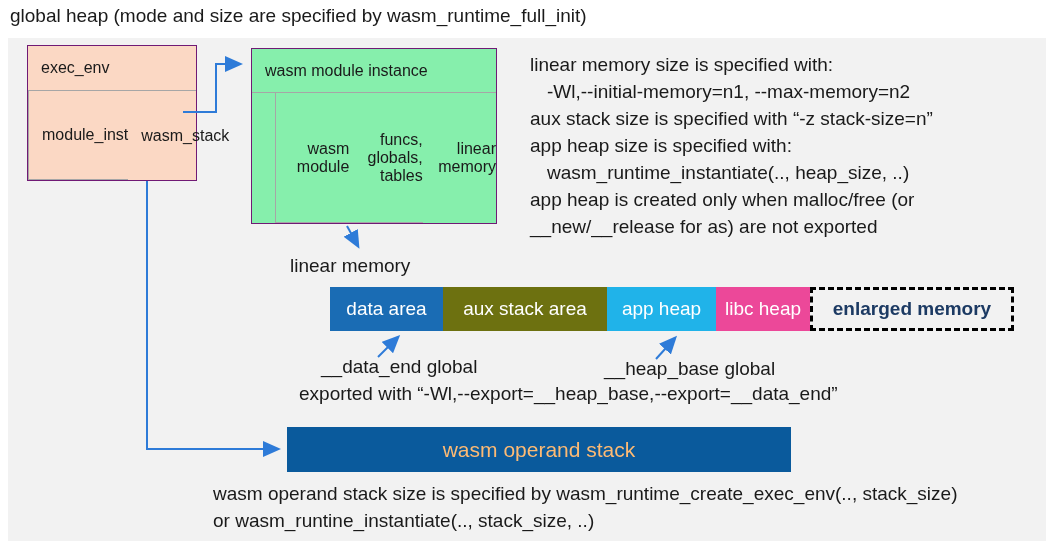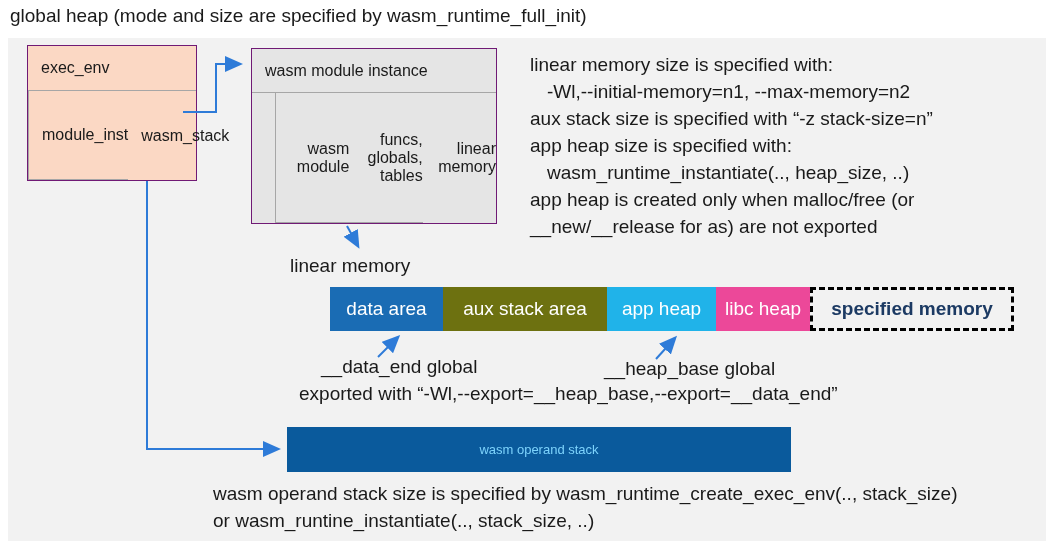--- a/index.html
+++ b/index.html
@@ -64,22 +64,22 @@
     box-sizing: border-box;
   }
   .membar .seg.dashed {
     border: 3px dashed #000000;
     font-weight: bold;
   }
   .ann { font-size: 19px; white-space: nowrap; }
   
   .opbar {
     display: flex; align-items: center; justify-content: center;
-    color: #7dd3fc;
-    font-size: 13px;
+    color: #fdba74;
+    font-size: 21px;
   }
   .overlay { left: 0; top: 0; pointer-events: none; }
 </style>
 </head>
 <body>
 
 <div class="canvas">
 
   <div class="abs title">global heap (mode and size are specified by wasm_runtime_full_init)</div>
 
@@ -89,21 +89,21 @@
     <div class="box-header" style="height:45px">exec_env</div>
     <div class="box-body">
       <div class="box-strip" style="width:26px"></div>
       <div class="box-rows">
         <div class="box-row">module_inst</div>
         <div class="box-row">wasm_stack</div>
       </div>
     </div>
   </div>
 
-  <div class="abs box" style="left: 251px; top: 48px; width: 246px; height: 176px; background-color: #e5e5e5;">
+  <div class="abs box" style="left: 251px; top: 48px; width: 246px; height: 176px; background-color: #86efac;">
     <div class="box-header" style="height:44px">wasm module instance</div>
     <div class="box-body">
       <div class="box-strip" style="width:24px"></div>
       <div class="box-rows">
         <div class="box-row">wasm module</div>
         <div class="box-row">funcs, globals, tables</div>
         <div class="box-row">linear memory</div>
       </div>
     </div>
   </div>
@@ -118,21 +118,21 @@
     <div class="line">__new/__release for as) are not exported</div>
   </div>
 
   <div class="abs mem-label" style="left:290px; top:255px;">linear memory</div>
 
   <div class="abs membar" style="left:290px; top:287px;">
     <div class="seg" style="width: 113px; background-color: rgb(26, 108, 180); margin-left: 40px;">data area</div>
     <div class="seg" style="width: 164px; background-color: rgb(109, 113, 16);">aux stack area</div>
     <div class="seg" style="width: 109px; background-color: rgb(32, 179, 233);">app heap</div>
     <div class="seg" style="width: 94px; background-color: #ec4899;">libc heap</div>
-    <div class="seg dashed" style="width: 204px; color: rgb(28, 58, 99);">specified memory</div>
+    <div class="seg dashed" style="width: 204px; color: rgb(28, 58, 99);">enlarged memory</div>
   </div>
 
   <div class="abs ann" style="left:321px; top:356px;">__data_end global</div>
   <div class="abs ann" style="left:604px; top:358px;">__heap_base global</div>
   <div class="abs ann" style="left:299px; top:383px;">exported with “-Wl,--export=__heap_base,--export=__data_end”</div>
 
   <div class="abs opbar" style="left: 287px; top: 427px; width: 504px; height: 45px; background-color: rgb(10, 90, 156);">wasm operand stack</div>
 
   <div class="abs notes" style="left:190px; top:480px;margin-left:23px;">
     <div class="line">wasm operand stack size is specified by wasm_runtime_create_exec_env(.., stack_size)</div>

